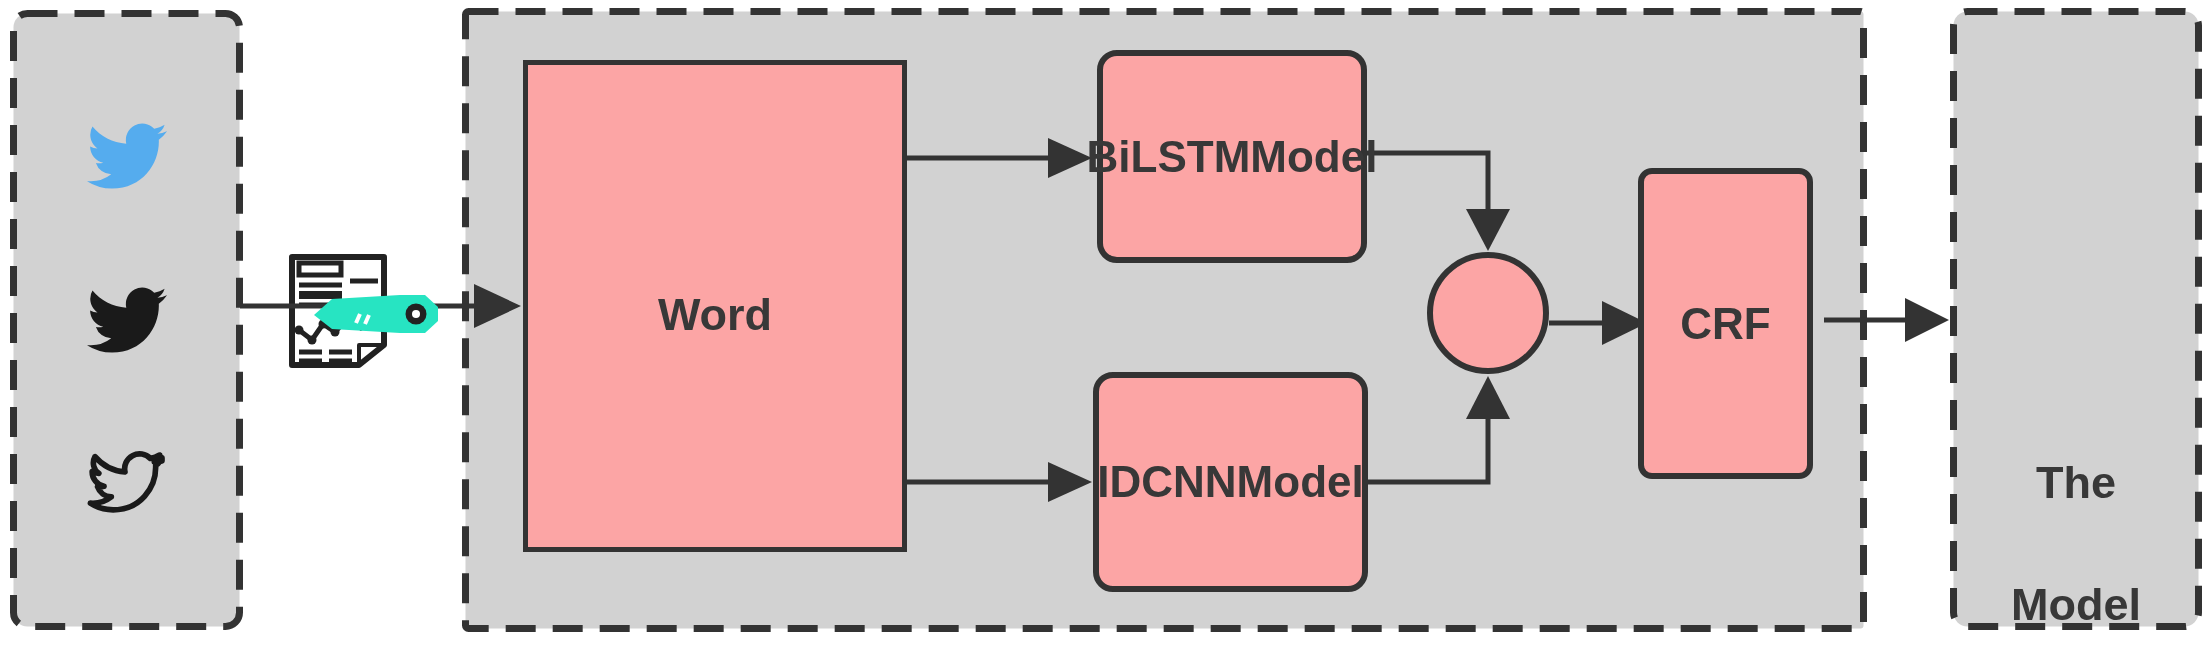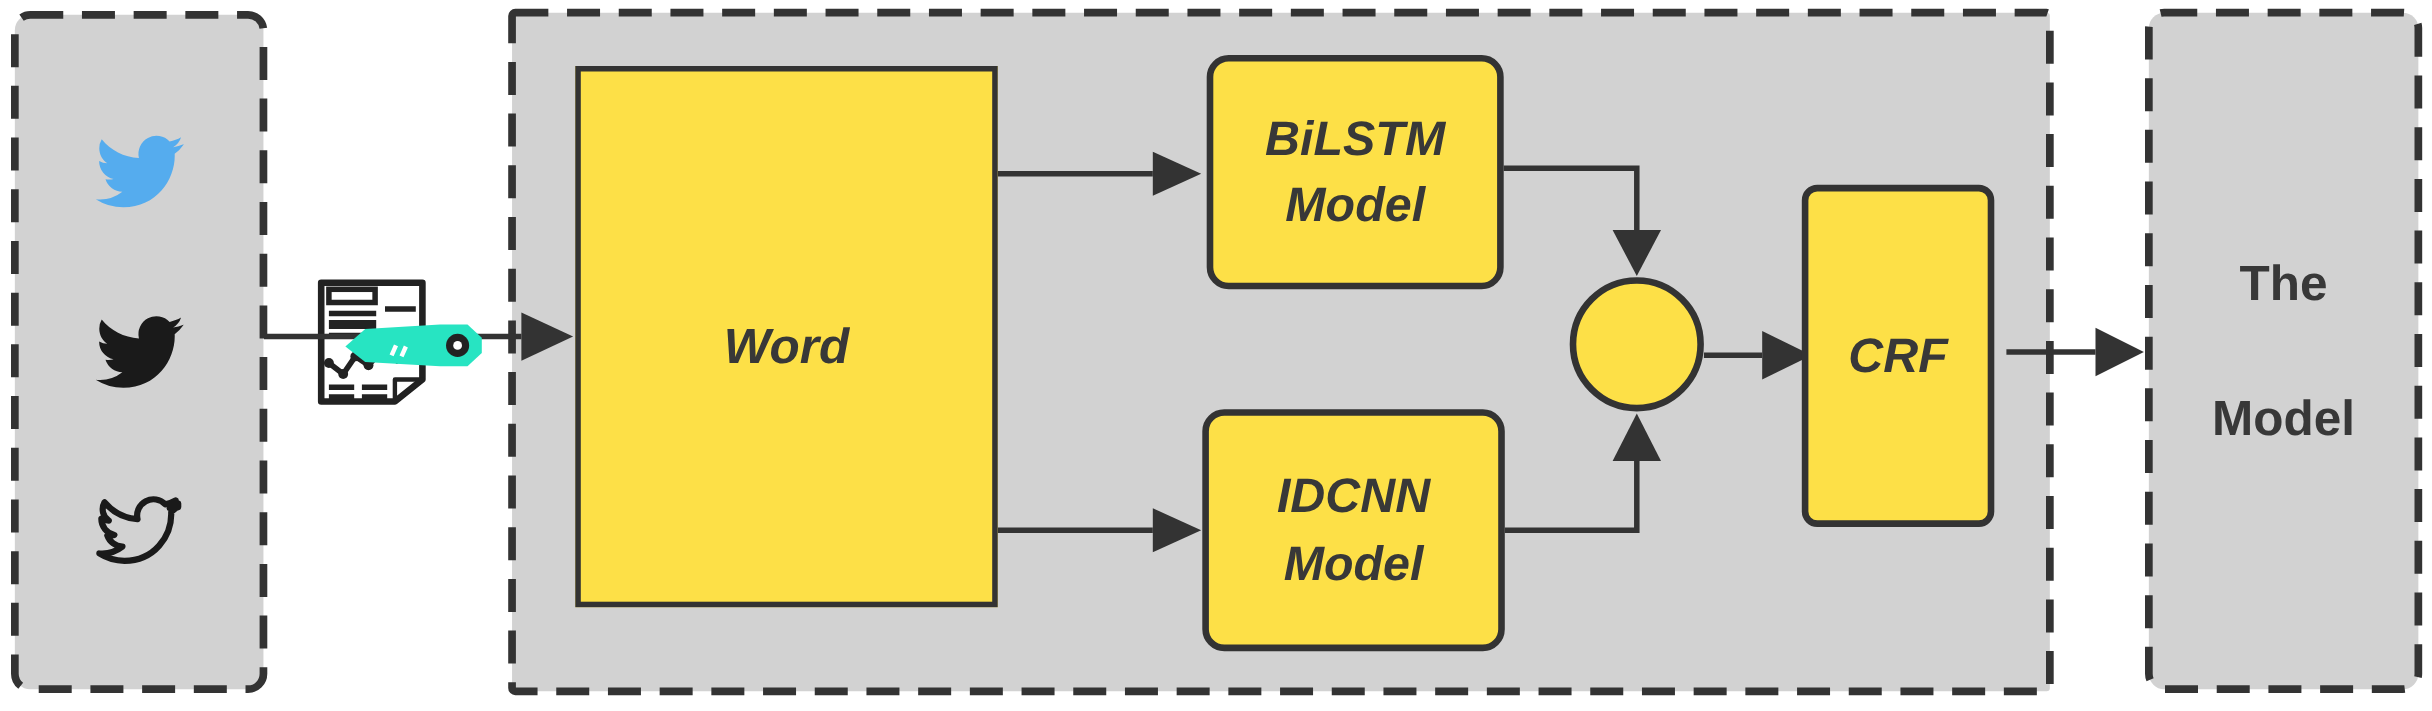--- a/index.html
+++ b/index.html
@@ -10,41 +10,41 @@
   svg.layer{position:absolute;left:0;top:0;width:2211px;height:646px;pointer-events:none;}
   .base-layer{z-index:1;}
   .doc-layer{position:absolute;z-index:2;}
   .arrow-top-layer{z-index:3;}
   .marker-layer{position:absolute;z-index:4;}
   .panel{stroke:#333333;stroke-width:7;stroke-dasharray:30 17;}
   .flow{stroke:#333333;stroke-width:5;fill:none;}
   .head{fill:#333333;stroke:none;}
   .ink{stroke:#222222;fill:none;}
   .node{
-    position:absolute;z-index:5;background:#fde047;border:6px solid #333333;
-    box-sizing:border-box;display:flex;flex-direction:column;align-items:center;
-    justify-content:center;text-align:center;color:#383838;font-weight:bold;font-style:italic;
+    position:absolute;z-index:5;background:#fca5a5;border:6px solid #333333;
+    box-sizing:border-box;display:flex;flex-direction:row;align-items:center;
+    justify-content:center;text-align:center;color:#383838;font-weight:bold;
   }
   .node span{display:block;}
   #word-embedding-box{left:523px;top:60px;width:384px;height:492px;border-width:5px;
     font-size:45px;line-height:63px;padding-top:16px;}
   #bilstm-box{left:1097px;top:50px;width:270px;height:213px;border-radius:20px;
     font-size:44px;line-height:60px;}
   #idcnn-box{left:1093px;top:372px;width:275px;height:220px;border-radius:20px;
     font-size:44px;line-height:62px;}
   #crf-box{left:1638px;top:168px;width:175px;height:311px;border-radius:14px;font-size:44px;}
   #merge-circle{left:1427px;top:252px;width:122px;height:122px;border-radius:50%;}
   .icon-stack{
     position:absolute;z-index:5;left:10px;top:10px;width:233px;height:620px;
     display:flex;flex-direction:column;align-items:center;justify-content:center;gap:84px;
   }
   .bird{width:94px;height:80px;}
   .output-text{
     position:absolute;z-index:5;left:1950px;top:8px;width:252px;height:622px;
-    display:flex;flex-direction:column;align-items:center;justify-content:center;gap:72px;
+    display:flex;flex-direction:column;align-items:center;justify-content:flex-end;gap:72px;
     color:#383838;font-weight:bold;font-size:45px;line-height:50px;text-align:center;
   }
   #doc-icon{left:286px;top:252px;}
   #highlighter{left:312px;top:288px;}
 </style>
 </head>
 <body>
 
 <div class="canvas">
 

